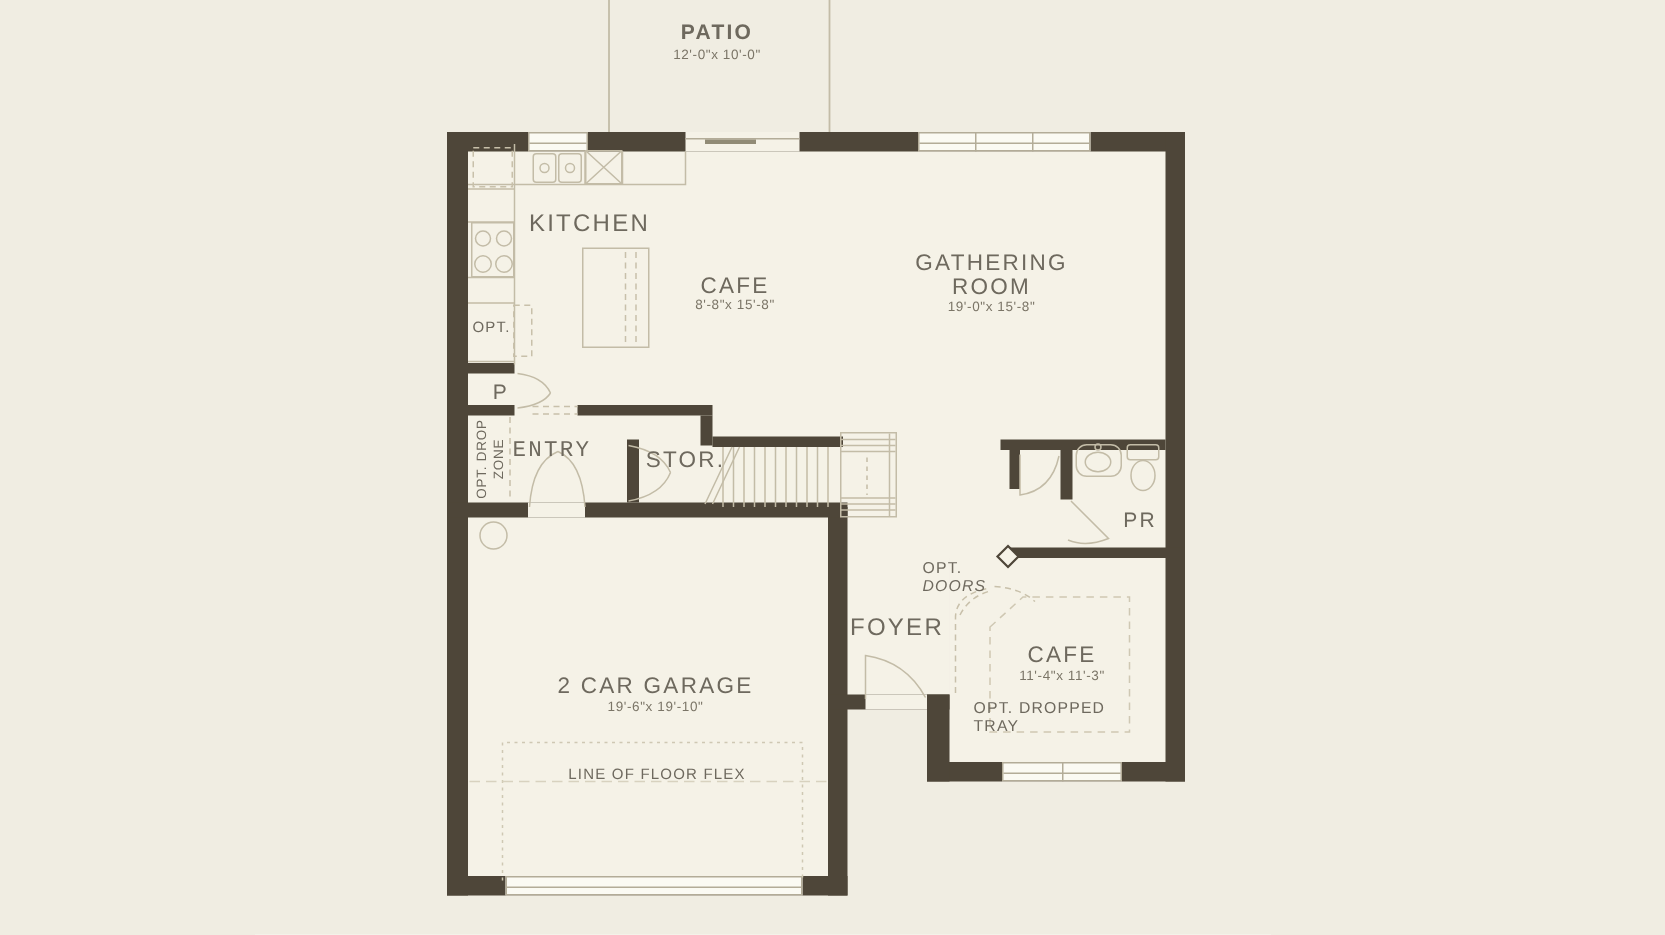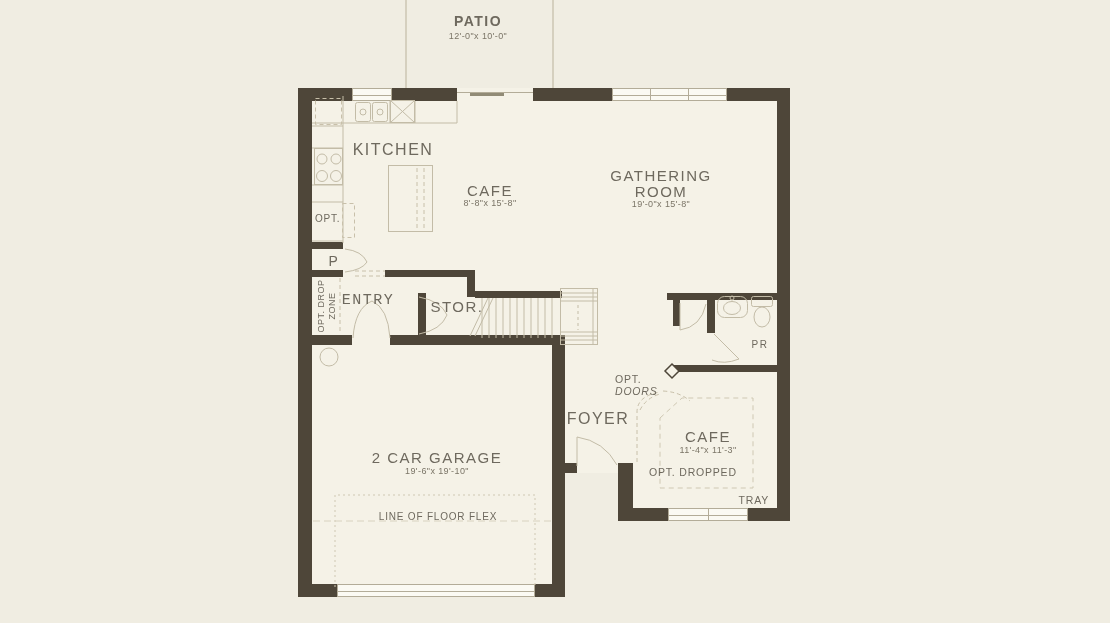--- a/index.html
+++ b/index.html
@@ -153,29 +153,29 @@
 
   <div class="vert">
     <div>OPT. DROP</div>
     <div>ZONE</div>
   </div>
 
   <div class="small" style="left:315px;top:213px;font-size:10px;">OPT.</div>
 
   <div class="lbl" style="left:328px;top:293px;width:80px;font-family:Liberation Mono, monospace;">ENTRY</div>
   <div class="lbl" style="left:417px;top:299px;width:80px;">STOR.</div>
-  <div class="lbl" style="left:740px;top:339px;width:40px;font-size:10px;">PR</div>
+  <div class="lbl" style="left:740px;top:339px;width:40px;font-size:14px;">PR</div>
 
   <div class="small" style="left:615px;top:373px;">OPT.</div>
   <div class="small" style="left:615px;top:385px;font-style:italic;">DOORS</div>
 
   <div class="lbl" style="left:548px;top:410px;width:100px;font-size:16px;">FOYER</div>
 
   <div class="lbl" style="left:658px;top:429px;width:100px;">CAFE</div>
   <div class="dims" style="left:658px;top:445px;width:100px;">11'-4"x 11'-3"</div>
   <div class="small" style="left:649px;top:466px;width:120px;text-align:left;">OPT. DROPPED</div>
-  <div class="small" style="left:649px;top:478px;width:120px;text-align:right;margin-top:16px;">TRAY</div>
+  <div class="small" style="left:649px;top:478px;width:120px;text-align:left;">TRAY</div>
 
   <div class="lbl" style="left:357px;top:450px;width:160px;">2 CAR GARAGE</div>
   <div class="dims" style="left:357px;top:466px;width:160px;">19'-6"x 19'-10"</div>
   <div class="small" style="left:358px;top:511px;width:160px;text-align:center;font-size:10px;">LINE OF FLOOR FLEX</div>
 
 </div>
 
 </body></html>

